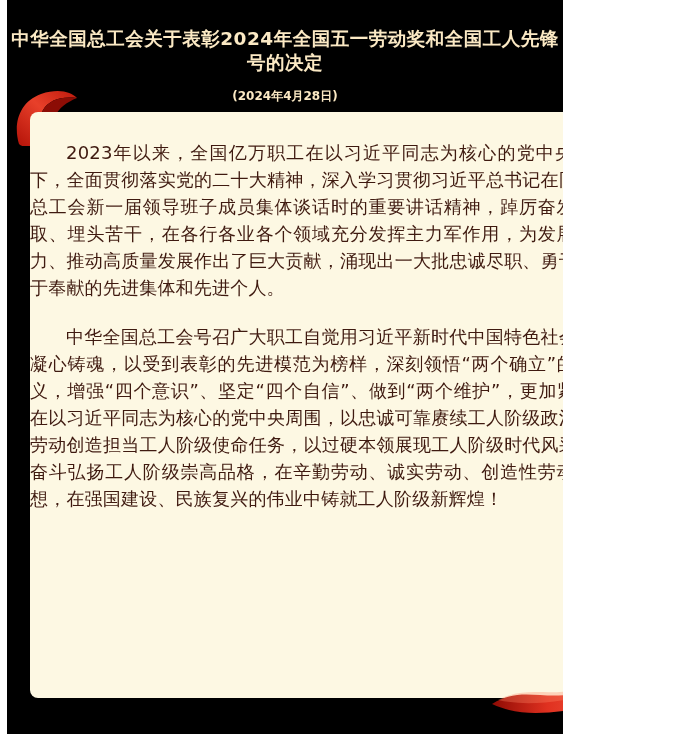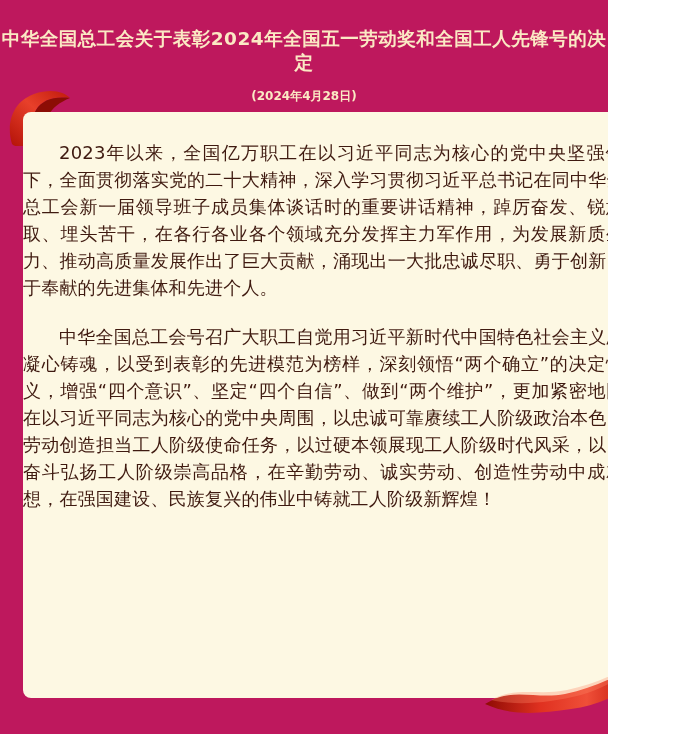--- a/index.html
+++ b/index.html
@@ -2,24 +2,25 @@
 <html><head>
 <meta charset="utf-8">
 <style>
   html, body {
     margin: 0;
     padding: 0;
     font-family: "DejaVu Sans", "Liberation Sans", sans-serif;
   }
   .stage {
     position: relative;
-    width: 608px;
+    width: 556px;
     height: 734px;
-    background: #be185d;
+    background: #000000;
     overflow: hidden;
+    margin-left: 7px;
   }
   .title-block {
     position: absolute;
     top: 27px;
     left: 0;
     width: 100%;
     text-align: center;
     color: #fbe9c4;
     font-weight: bold;
     z-index: 2;

